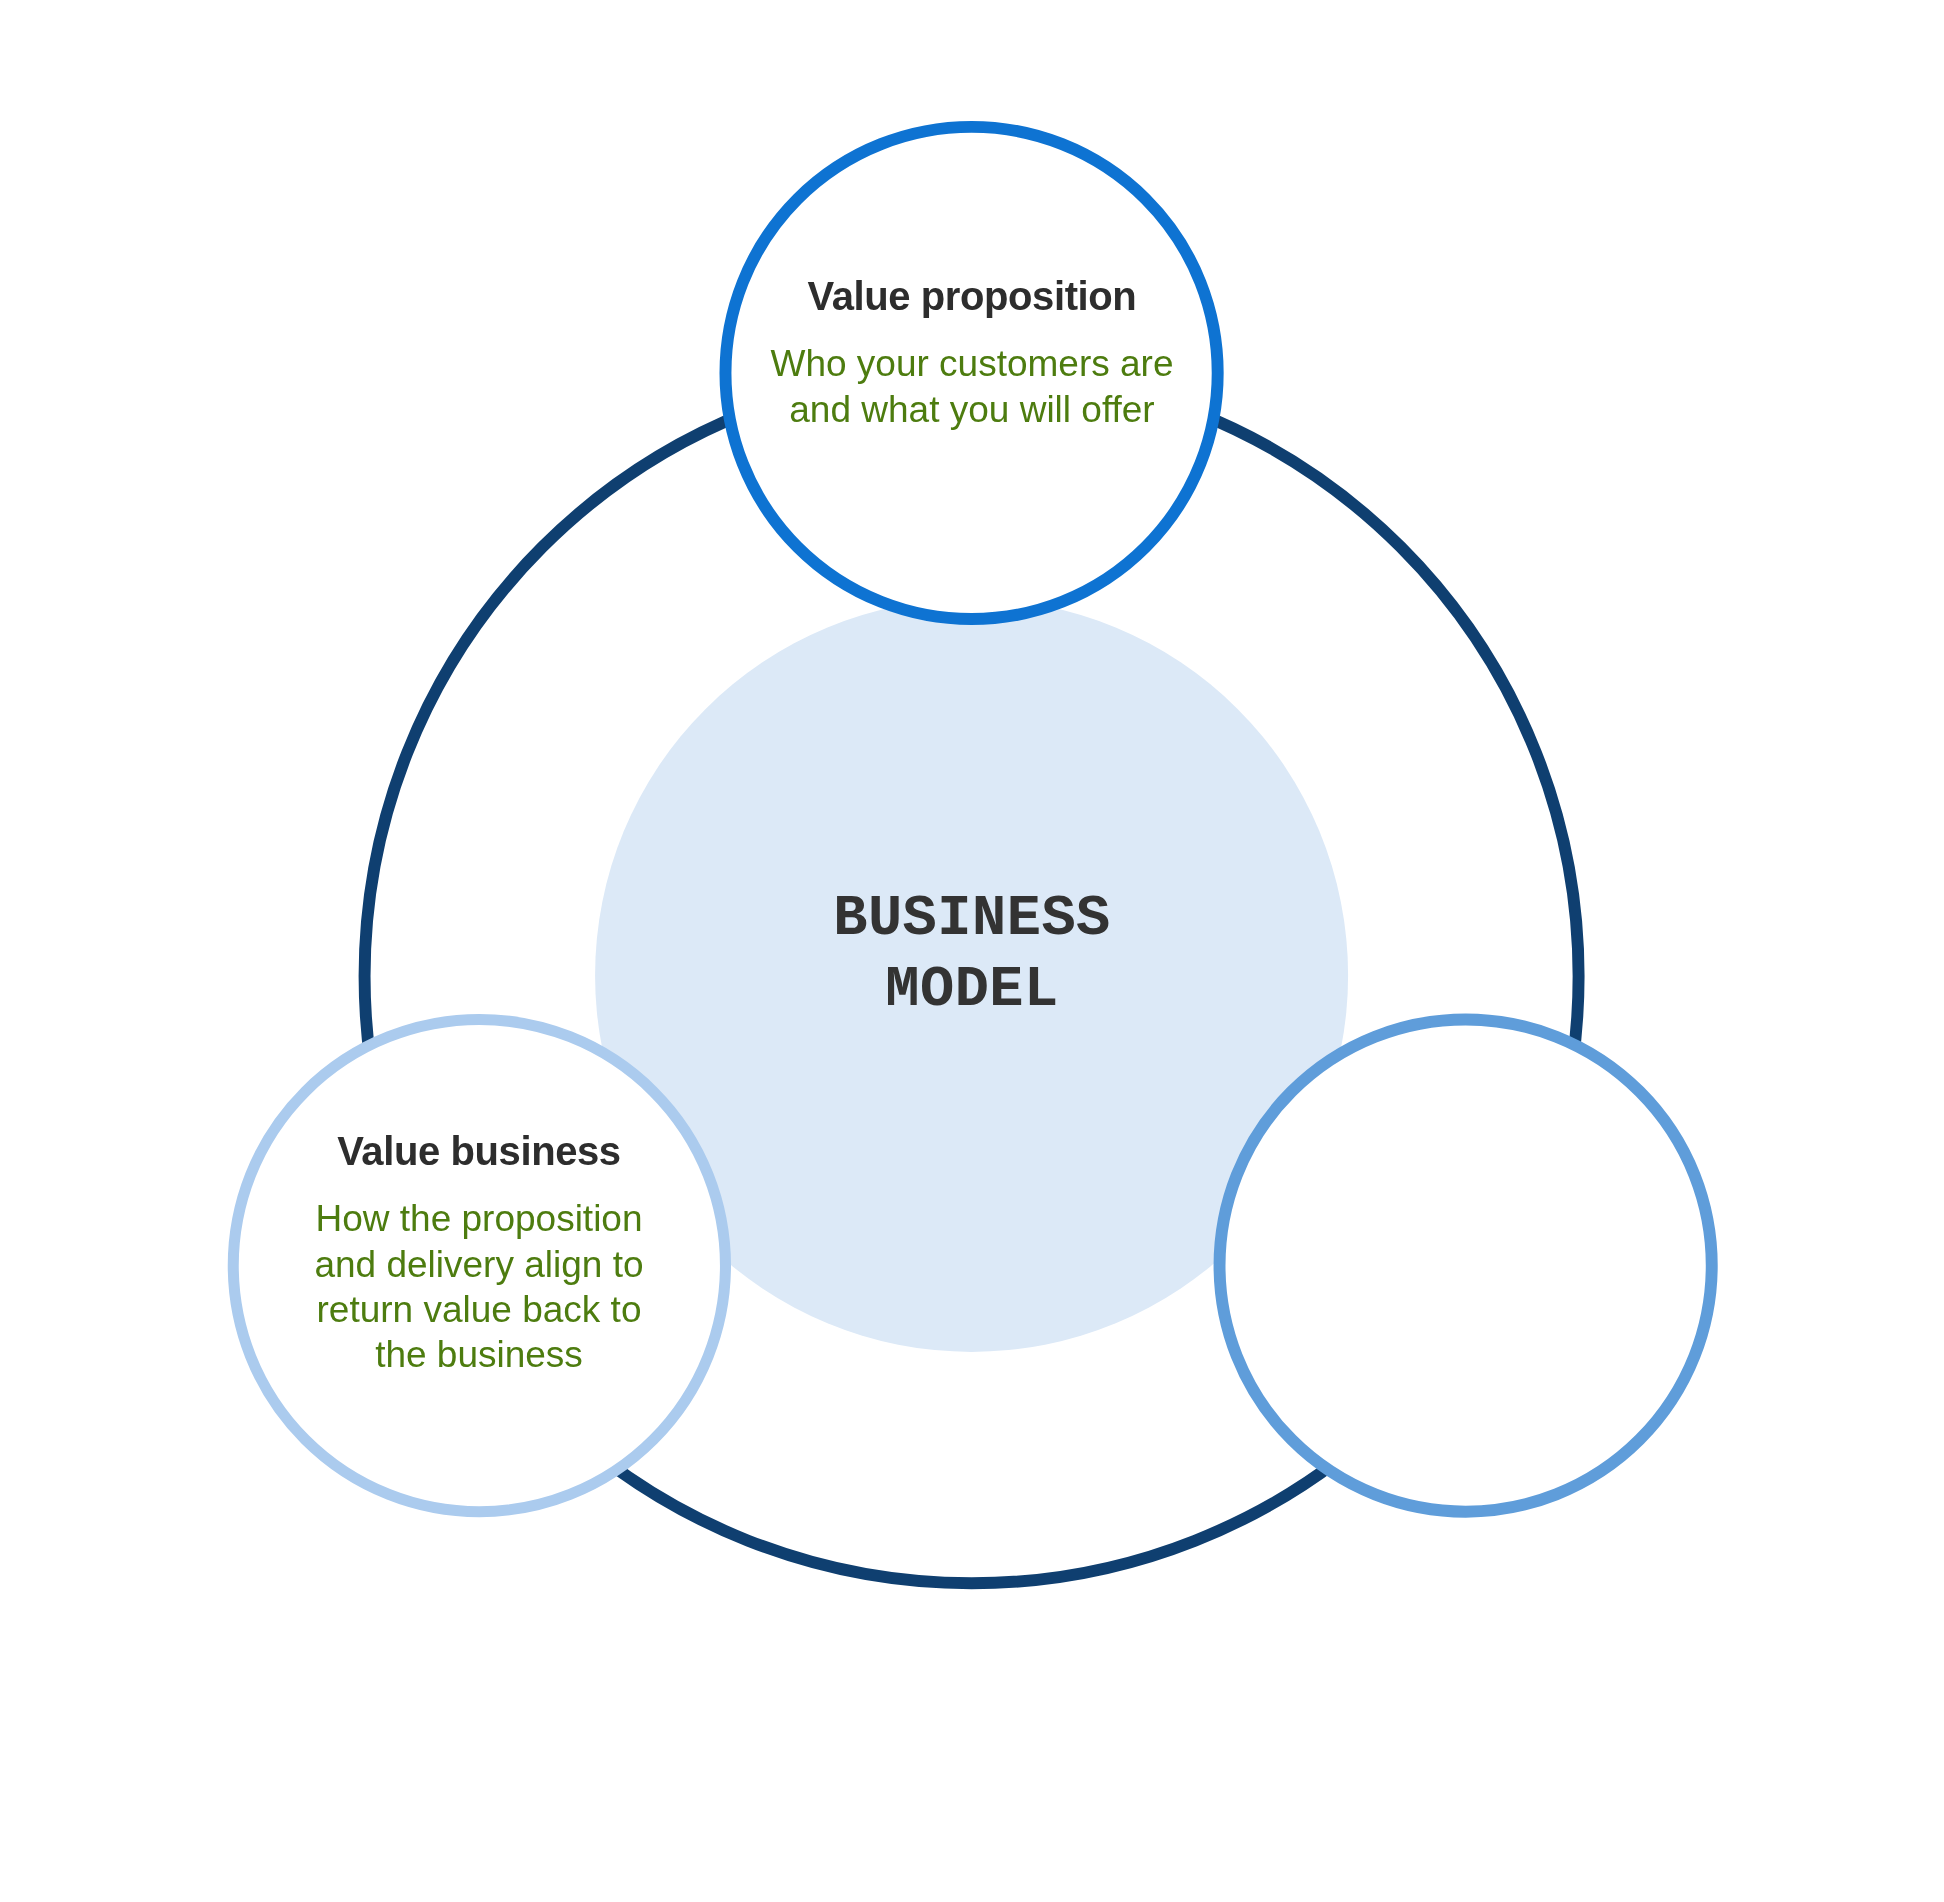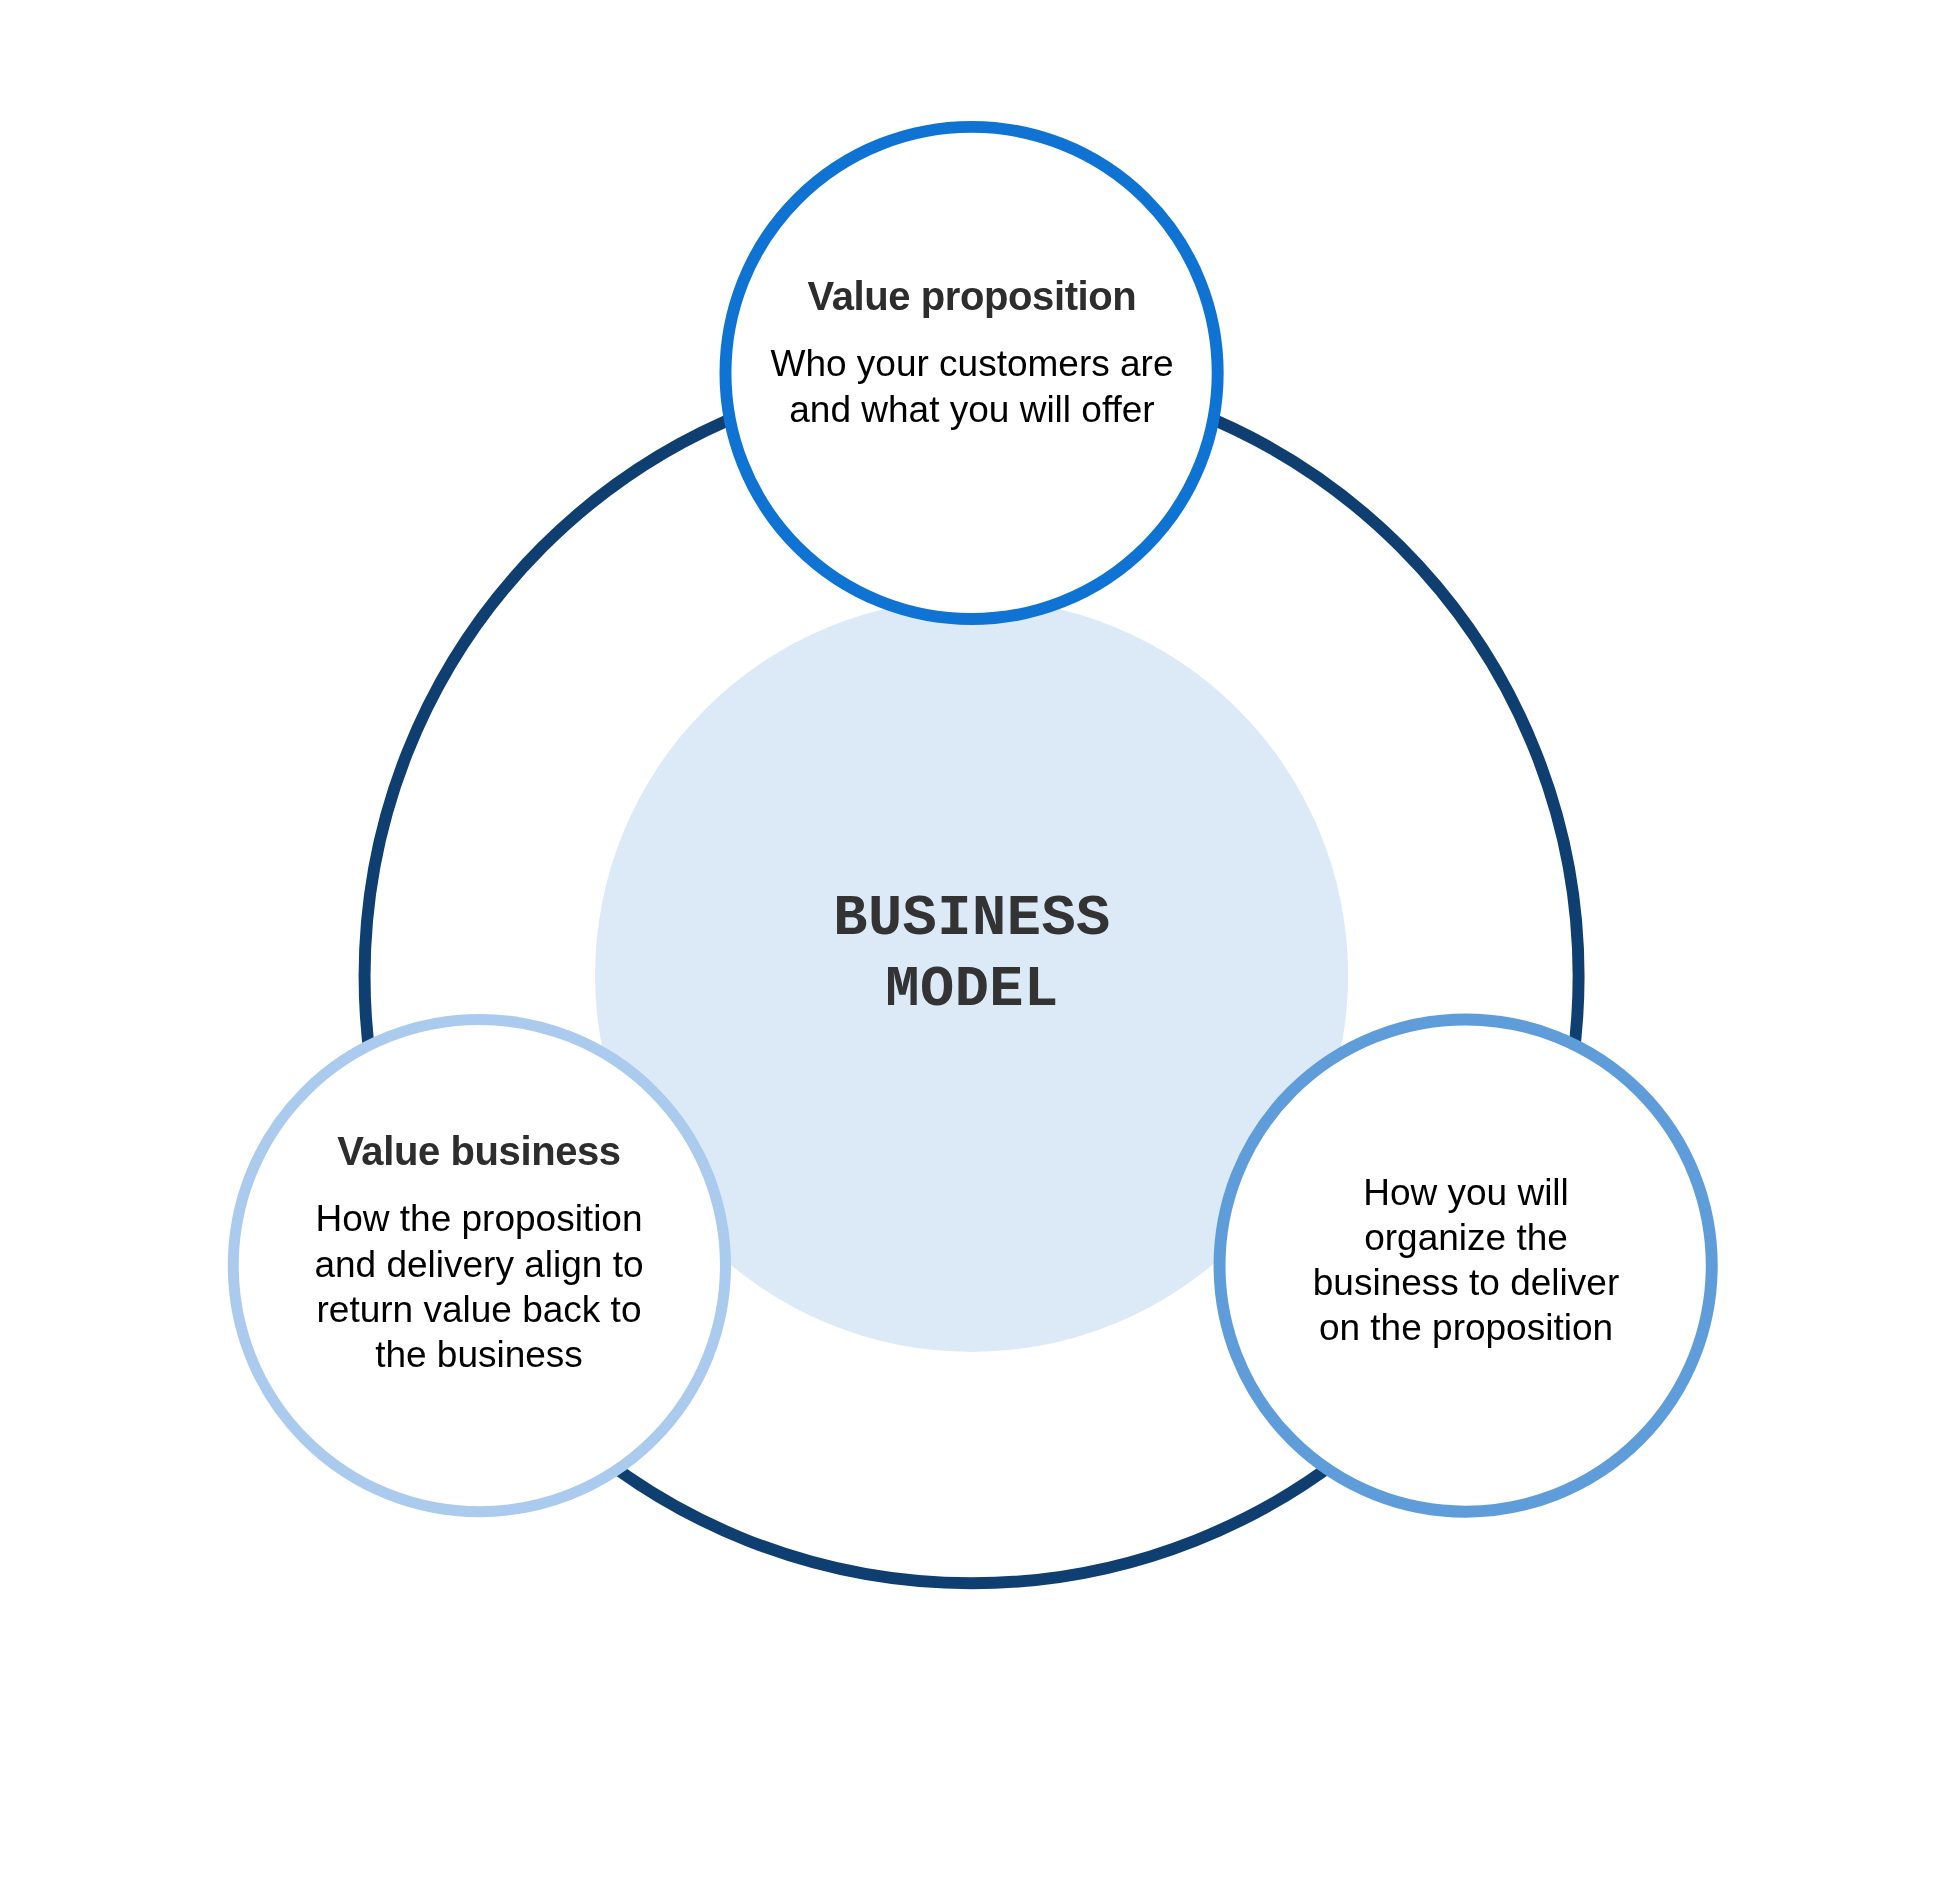--- a/index.html
+++ b/index.html
@@ -33,21 +33,21 @@
     font-weight: 700;
     color: #2d2d2d;
     letter-spacing: -0.4px;
     line-height: 1.16;
     margin: 0 0 22px 0;
     text-align: center;
   }
   .node-desc {
     font-size: 37px;
     font-weight: 400;
-    color: #000000;
+    color: #4d7c0f;
     line-height: 1.22;
     margin: 16px;
   }
   .center-label {
     position: absolute;
     transform: translate(-50%, -50%);
     text-align: center;
     font-size: 57px;
     font-weight: 700;
     color: #333333;
@@ -80,17 +80,16 @@
     <p class="node-title">Value proposition</p>
     <p class="node-desc">Who your customers are and what you will offer</p>
   </div>
 
   <div class="node-label" style="left:479px; top:1260px; width:367px;">
     <p class="node-title">Value business</p>
     <p class="node-desc">How the proposition and delivery align to return value back to the business</p>
   </div>
 
   <div class="node-label" style="left:1466px; top:1260px; width:365px;">
-    <p class="node-desc">How you will organize the business to deliver on the proposition</p>
   </div>
 
 </div>
 
 
 </body></html>

